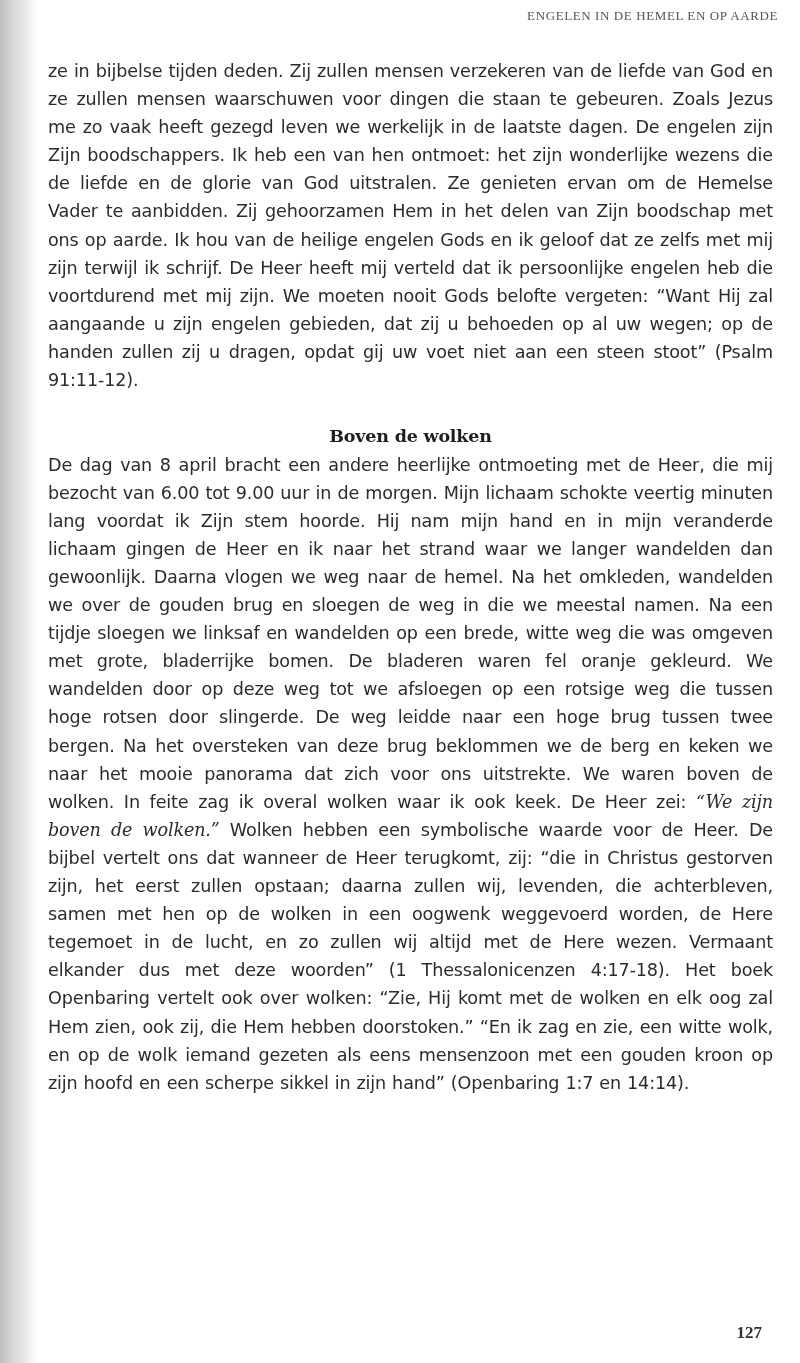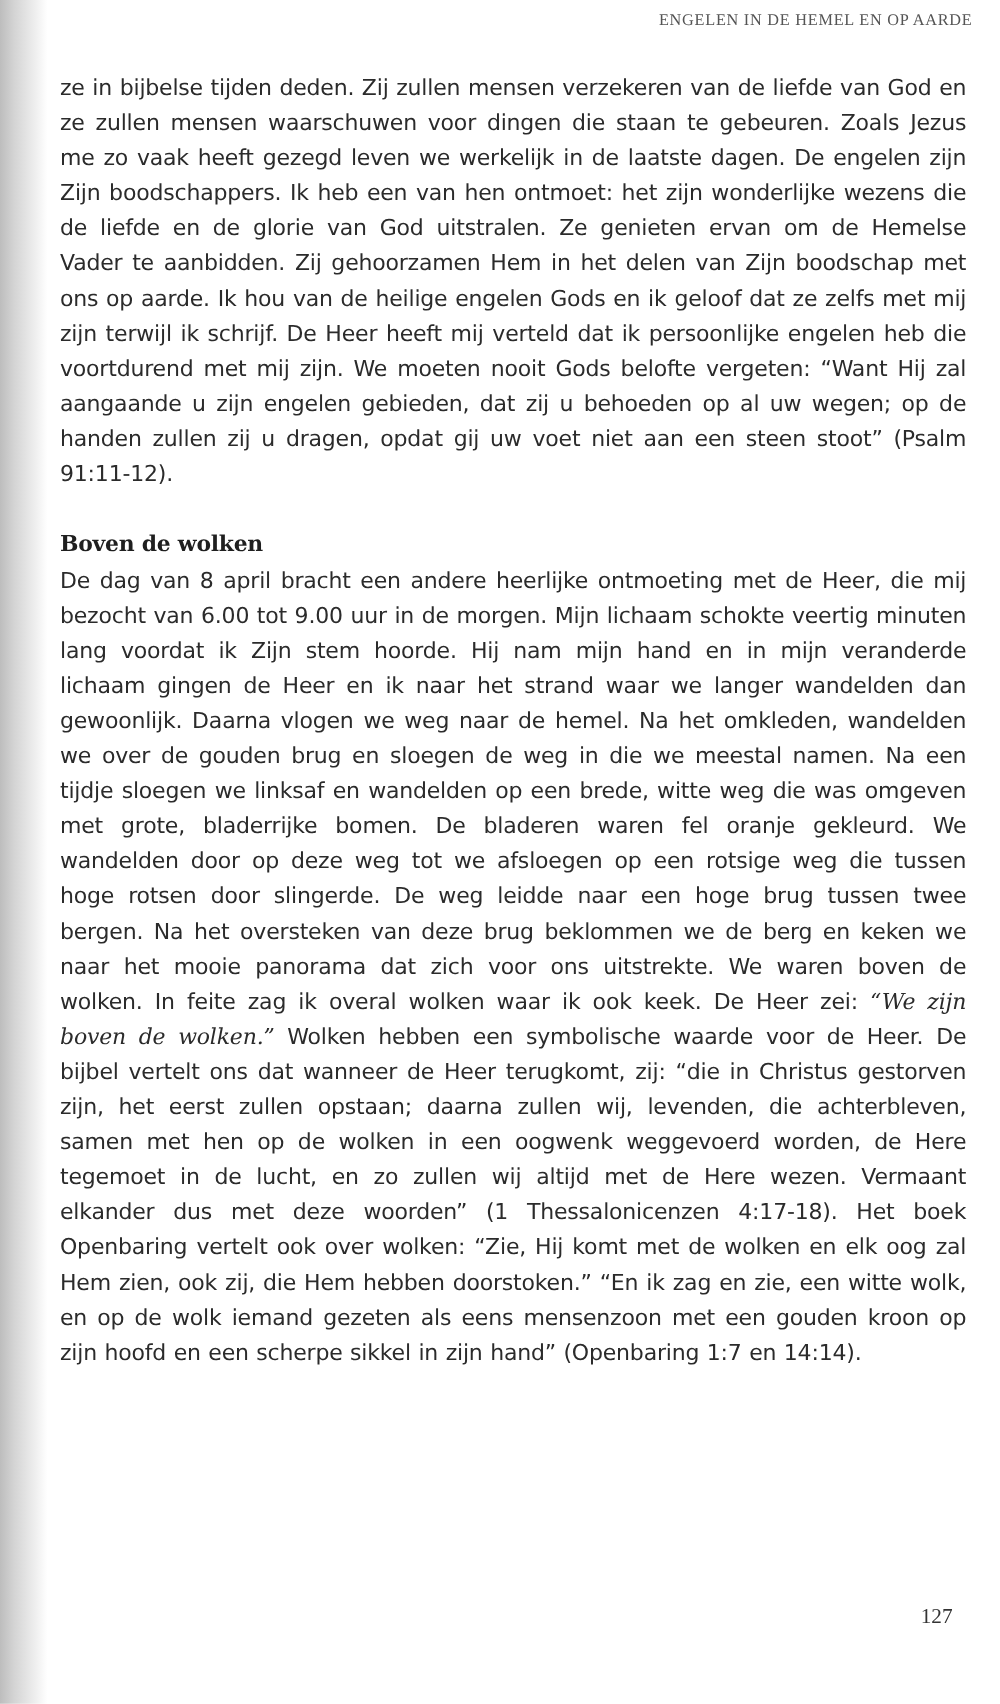--- a/index.html
+++ b/index.html
@@ -53,32 +53,34 @@
       height: 28px;
     }
     .section-heading {
       margin: 0;
       font-family: "DejaVu Serif", serif;
       font-weight: bold;
       font-size: 17.5px;
       line-height: 28.5px;
       color: #1f1f1f;
       letter-spacing: -0.2px;
+      text-align: center;
     }
     .em {
       font-family: "DejaVu Serif", serif;
       font-style: italic;
     }
     .page-number {
       position: absolute;
       right: 38px;
-      top: 1283px;
+      top: 1323px;
       font-family: "Liberation Serif", serif;
       font-size: 17px;
       color: #333333;
+      font-weight: bold;
     }
   </style>
 </head>
 <body>
 
 <div class="gutter-shadow"></div>
 
 <div class="running-header">ENGELEN IN DE HEMEL EN OP AARDE</div>
 
 <div class="page-body">

